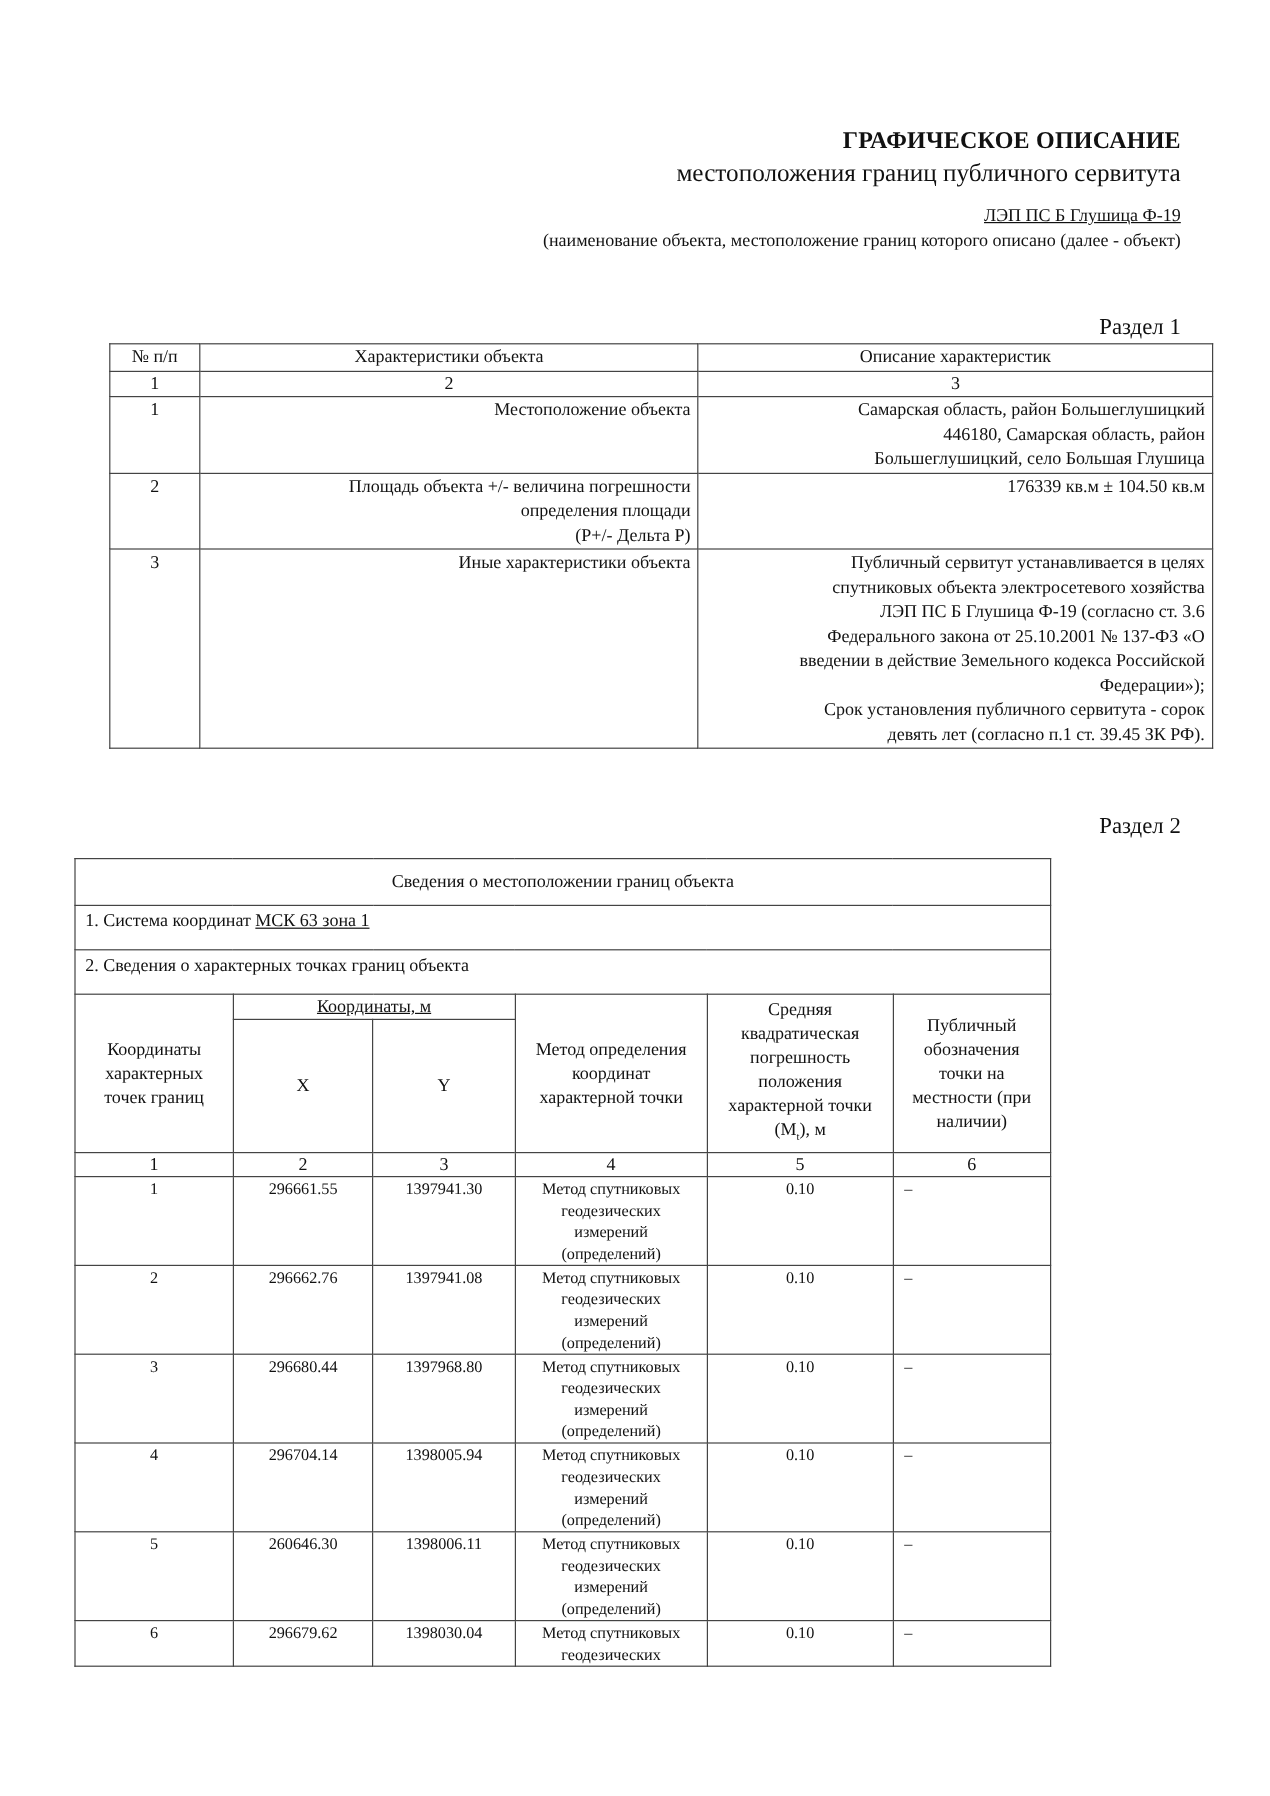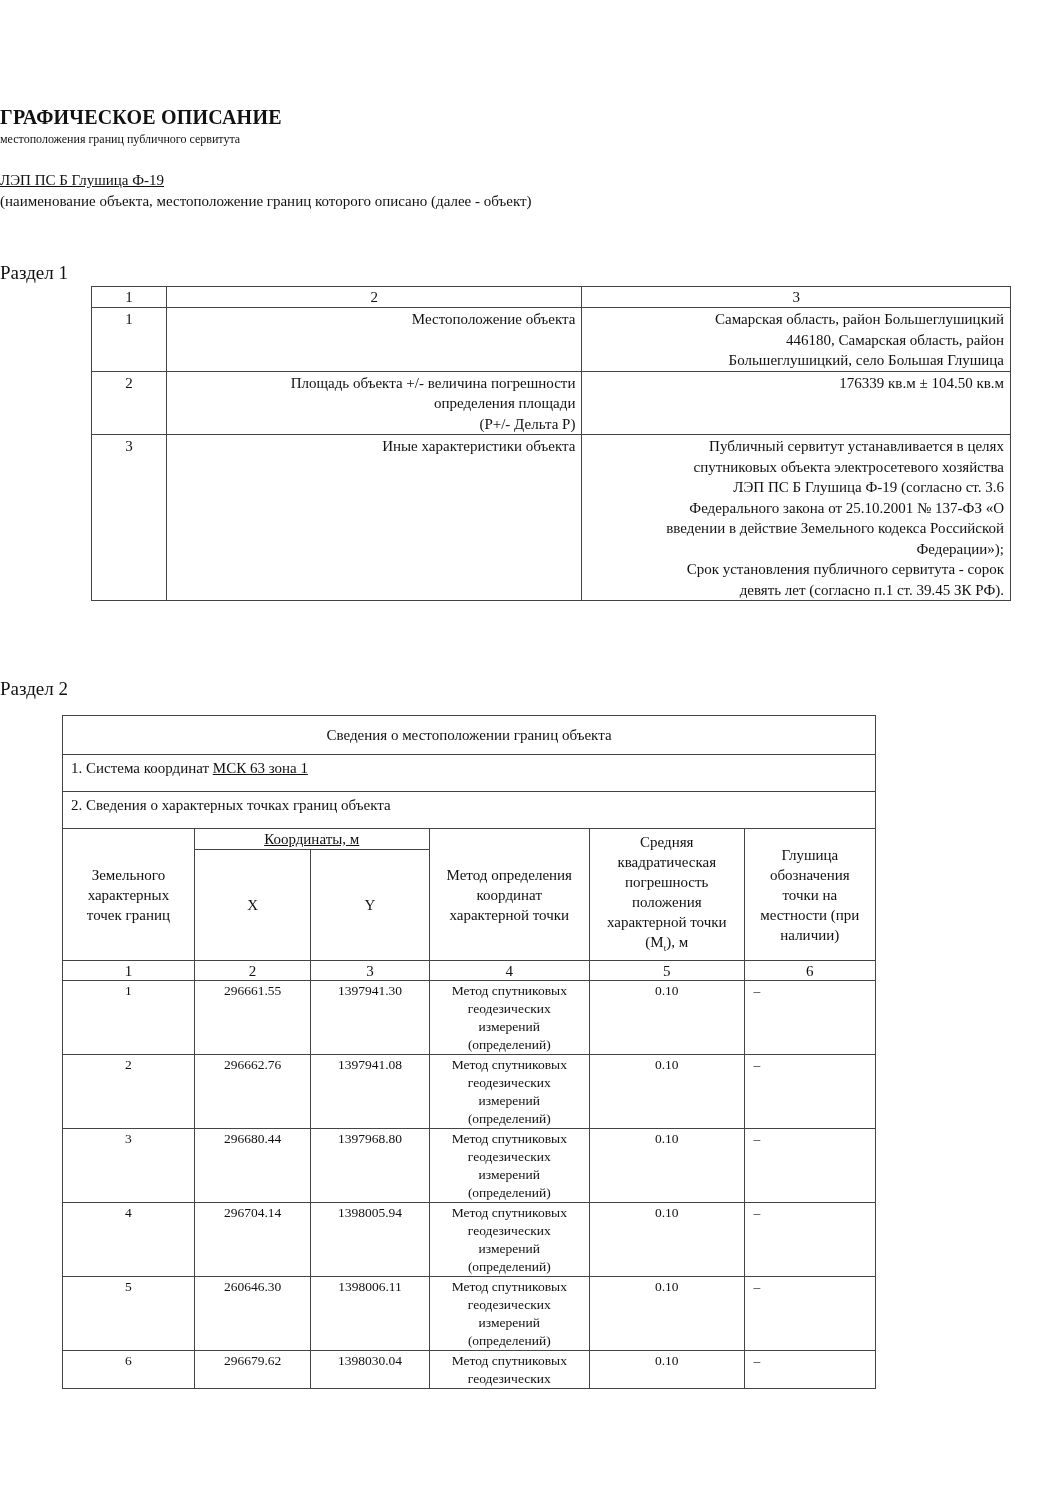--- a/index.html
+++ b/index.html
@@ -1,22 +1,22 @@
 <!DOCTYPE html>
 <html><head>
 <meta charset="utf-8">
 <style>
   html, body { margin: 0; padding: 0; background: #ffffff; }
   body {
     width: 1058px; height: 1497px; position: relative; overflow: hidden;
     font-family: "Liberation Serif", "DejaVu Serif", serif; color: #111;
   }
-  .center { position: absolute; left: 0; width: 984px; text-align: left; }
+  .center { position: absolute; left: 0; width: 984px; text-align: right; }
   .title { top: 106px; font-size: 20px; font-weight: bold; letter-spacing: 0.2px; }
-  .subtitle { top: 132px; font-size: 12px; }
+  .subtitle { top: 132px; font-size: 21px; }
   .object-name { top: 172px; font-size: 15px; }
   .object-name span { text-decoration: underline; }
   .object-note { top: 193px; font-size: 15px; }
   .section-head { font-size: 19px; }
   .sec1 { top: 262px; }
   .sec2 { top: 678px; }
 
   table { border-collapse: collapse; position: absolute; }
   td { border: 1.5px solid #444; padding: 0; vertical-align: top; }
 
@@ -55,20 +55,25 @@
 <div class="center object-note">(наименование объекта, местоположение границ которого описано (далее - объект)</div>
 
 <div class="center section-head sec1">Раздел 1</div>
 <table id="t1">
   <colgroup>
       <col style="width:75px">
       <col style="width:416px">
       <col style="width:429px">
     </colgroup>
   <tbody>
+  <tr class="hdr">
+    <td class="c">№ п/п</td>
+    <td class="c">Характеристики объекта</td>
+    <td class="c">Описание характеристик</td>
+  </tr>
   <tr class="num">
     <td class="c">1</td>
     <td class="c">2</td>
     <td class="c">3</td>
   </tr>
   <tr class="r1">
     <td class="c">1</td>
     <td class="l">Местоположение объекта</td>
     <td class="l">
       <div>Самарская область, район Большеглушицкий</div>
@@ -117,40 +122,40 @@
         <td colspan="6">Сведения о местоположении границ объекта</td>
       </tr>
   <tr class="info">
         <td colspan="6"><span>1. Система координат </span><span class="u">МСК 63 зона 1</span></td>
       </tr>
   <tr class="info">
         <td colspan="6">2. Сведения о характерных точках границ объекта</td>
       </tr>
   <tr class="h1">
     <td rowspan="2">
-      <div>Земельного</div>
+      <div>Координаты</div>
       <div>характерных</div>
       <div>точек границ</div>
     </td>
     <td colspan="2" class="coord">Координаты, м</td>
     <td rowspan="2">
       <div>Метод определения</div>
       <div>координат</div>
       <div>характерной точки</div>
     </td>
     <td rowspan="2">
       <div>Средняя</div>
       <div>квадратическая</div>
       <div>погрешность</div>
       <div>положения</div>
       <div>характерной точки</div>
       <div><span>(M</span><sub style="font-size:9px">t</sub><span>), м</span></div>
     </td>
     <td rowspan="2">
-      <div>Глушица</div>
+      <div>Публичный</div>
       <div>обозначения</div>
       <div>точки на</div>
       <div>местности (при</div>
       <div>наличии)</div>
     </td>
   </tr>
   <tr class="h2">
     <td>X</td>
     <td>Y</td>
   </tr>

